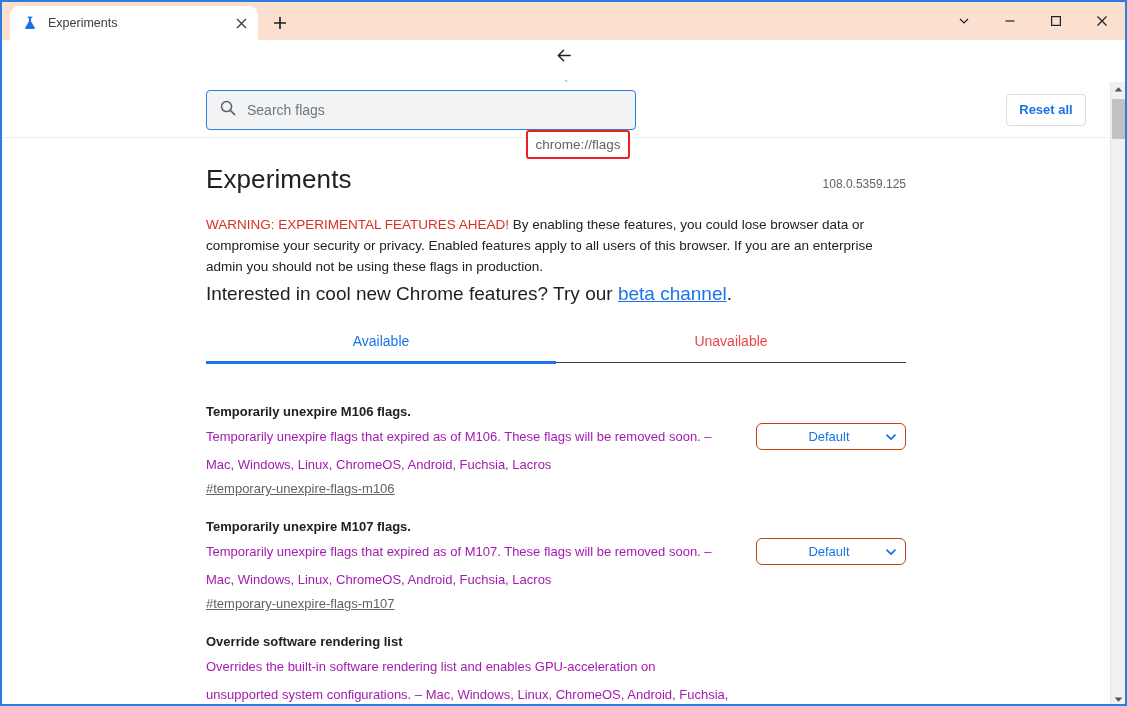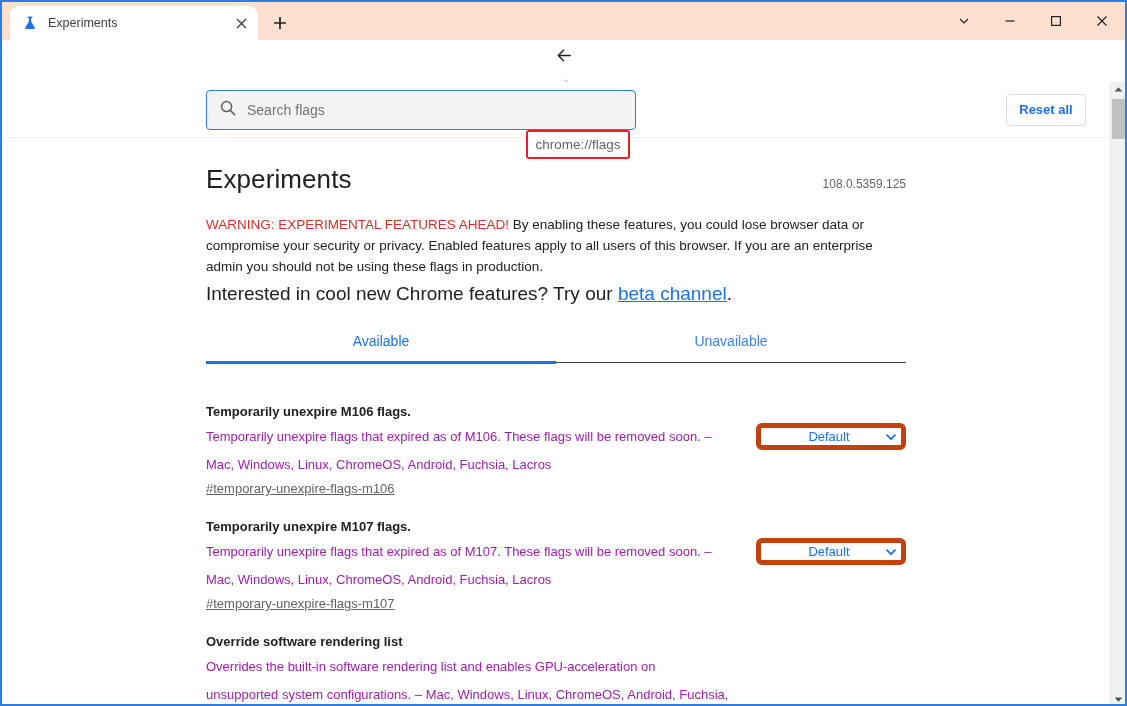--- a/index.html
+++ b/index.html
@@ -235,21 +235,21 @@
     margin-top: 29px;
     display: flex;
     border-bottom: 1px solid #3c4043;
     position: relative;
   }
   .ftab {
     flex: 1;
     text-align: center;
     padding-bottom: 13px;
     font-size: 14px;
-    color: #3b82f6;
+    color: #ef4444;
   }
   .ftab.active { color: #1a73e8; }
   #tab-underline {
     position: absolute;
     left: 0; bottom: -2px;
     width: 350px; height: 3px;
     background: #1a73e8;
   }
 
   #flaglist { width: 700px; margin-top: 30px; }
@@ -273,21 +273,21 @@
   .flag-id {
     display: inline-block;
     margin-top: 2px;
     font-size: 13px;
     color: #5f6368;
     text-decoration: underline;
   }
   .flag-select-wrap { margin-left: auto; padding-top: 19px; }
   .flag-select {
     width: 150px; height: 27px;
-    border: 5px solid #c2410c;
+    border: 1px solid #c2410c;
     border-radius: 6px;
     background: #ffffff;
     color: #1a73e8;
     font-family: "Liberation Sans", sans-serif;
     font-size: 13px;
     text-align: center;
     text-align-last: center;
     padding-right: 4px;
     appearance: none;
     -webkit-appearance: none;

